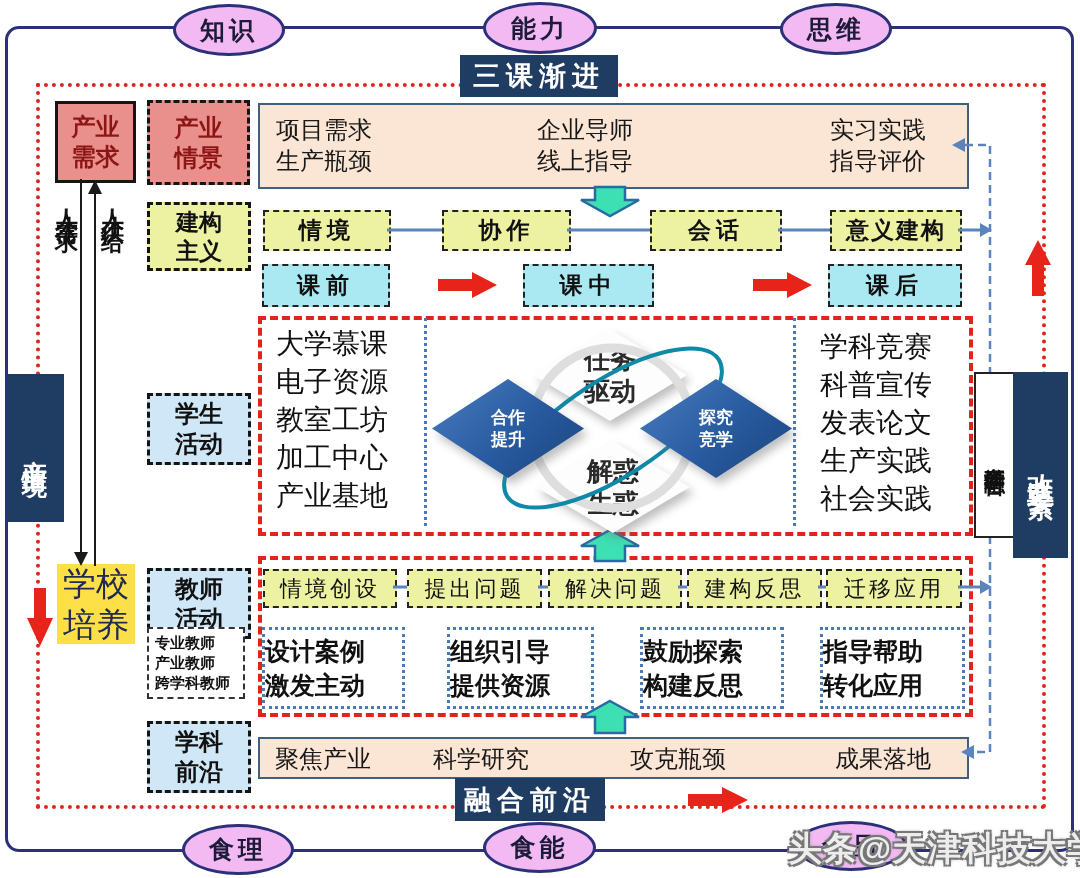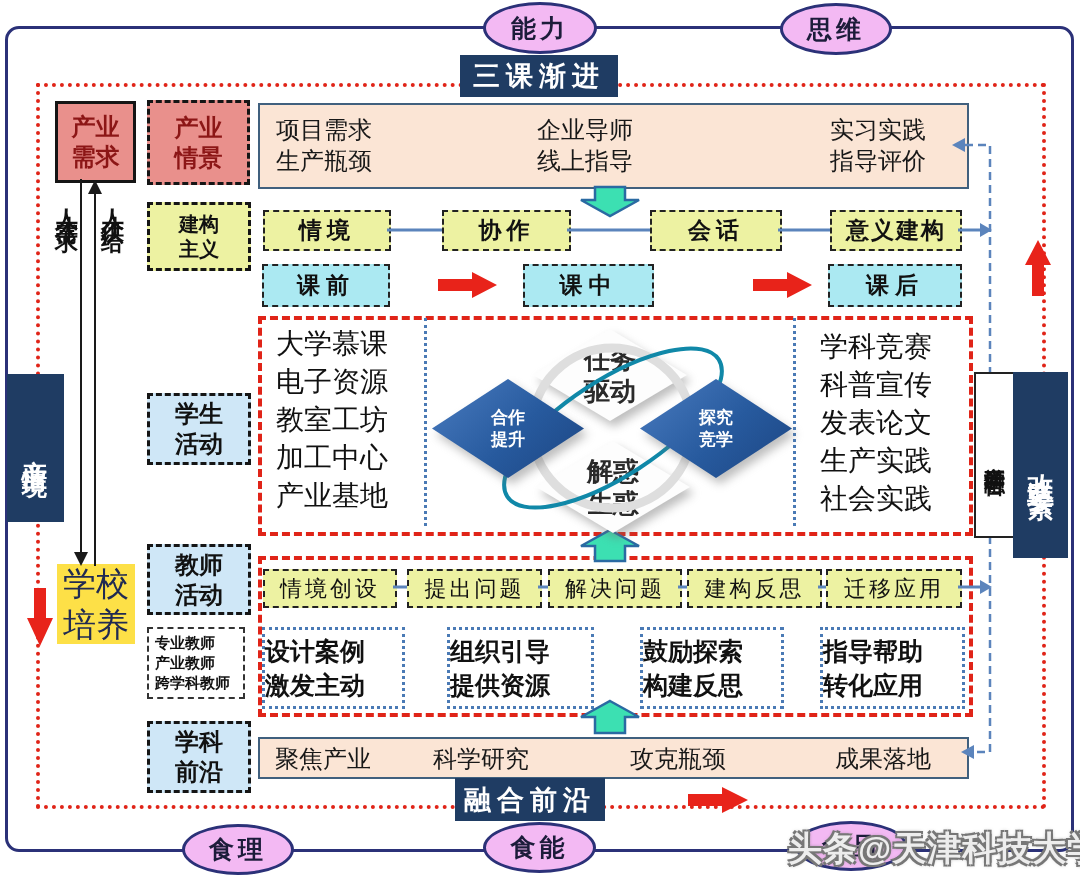--- a/index.html
+++ b/index.html
@@ -14,21 +14,21 @@
   .oval{background:#f3b9f3;border:3px solid #2b3178;border-radius:50%;z-index:3;
         font-size:25px;font-weight:bold;color:#1c1c3a;letter-spacing:4px;}
   
   .banner{background:#1f3c63;color:#fff;font-size:27px;font-weight:bold;letter-spacing:6px;z-index:4;}
   
   .salmon{background:#e9908c;color:#8c1616;font-weight:bold;font-size:24px;z-index:2;}
   .b-solid{border:3px solid #151515;}
   .b-dash{border:3px dashed #151515;}
   .peachbar{background:#fbe5d5;border:2px solid #40607e;z-index:2;}
   .peachbar .cell{position:absolute;font-size:24px;color:#181818;line-height:31px;white-space:nowrap;}
-  .ylabel{background:#edf2a2;border:3px dashed #151515;font-size:20px;font-weight:bold;color:#111;z-index:2;}
+  .ylabel{background:#edf2a2;border:3px dashed #151515;font-size:23px;font-weight:bold;color:#111;z-index:2;}
   .bluelabel{background:#cfe7f7;border:3px dashed #151515;font-size:24px;font-weight:bold;color:#111;z-index:2;}
   .w2{display:inline-block;width:2em;text-align:center;line-height:1.25;}
   .chain{top:210px;height:37px;background:#edf2a2;border:2px dashed #222;font-size:23px;
          font-weight:bold;letter-spacing:5px;color:#111;z-index:2;}
   .chain.tight{letter-spacing:2px;}
   .phase{top:264px;height:39px;background:#abe9f2;border:2px dashed #222;font-size:23px;
          font-weight:bold;letter-spacing:6px;color:#111;z-index:2;}
   .redbox{border:4px dashed #e02418;z-index:2;}
   .list{z-index:3;font-size:28px;color:#111;line-height:38px;white-space:nowrap;}
   .sep{border-left:3px dotted #4a7ab5;z-index:3;}
@@ -58,20 +58,23 @@
   svg{position:absolute;left:0;top:0;}
 </style>
 </head>
 <body>
 
 <div id="stage">
 
   <div class="abs navy-frame"></div>
   <div class="abs red-frame"></div>
 
+  <div class="abs oval flexc" style="left:173px;top:4px;width:106px;height:46px;">
+      <span>知识</span>
+    </div>
   <div class="abs oval flexc" style="left:483px;top:2px;width:108px;height:46px;">
       <span>能力</span>
     </div>
   <div class="abs oval flexc" style="left:780px;top:3px;width:106px;height:46px;">
       <span>思维</span>
     </div>
 
   <div class="abs oval flexc" style="left:182px;top:824px;width:106px;height:45px;">
       <span>食理</span>
     </div>
@@ -177,21 +180,21 @@
     <div class="diamond dblue">
         <span class="w2">合作提升</span>
       </div>
   </div>
   <div class="abs dshadow" style="left:640px;top:379px;width:152px;height:99px;z-index:6;">
     <div class="diamond dblue">
         <span class="w2">探究竞学</span>
       </div>
   </div>
 
-  <div class="abs bluelabel flexc" style="left:147px;top:544px;width:98px;height:65px;">
+  <div class="abs bluelabel flexc" style="left:147px;top:568px;width:98px;height:65px;">
       <span class="w2">教师活动</span>
     </div>
   <div class="abs roles" style="left:147px;top:627px;width:98px;height:72px;">
     <div>专业教师</div>
     <div>产业教师</div>
     <div>跨学科教师</div>
   </div>
   <div class="abs redbox" style="left:258px;top:556px;width:707px;height:153px;"></div>
   <div class="abs tchain flexc" style="left:263px;width:130px;">
       <span>情境创设</span>

